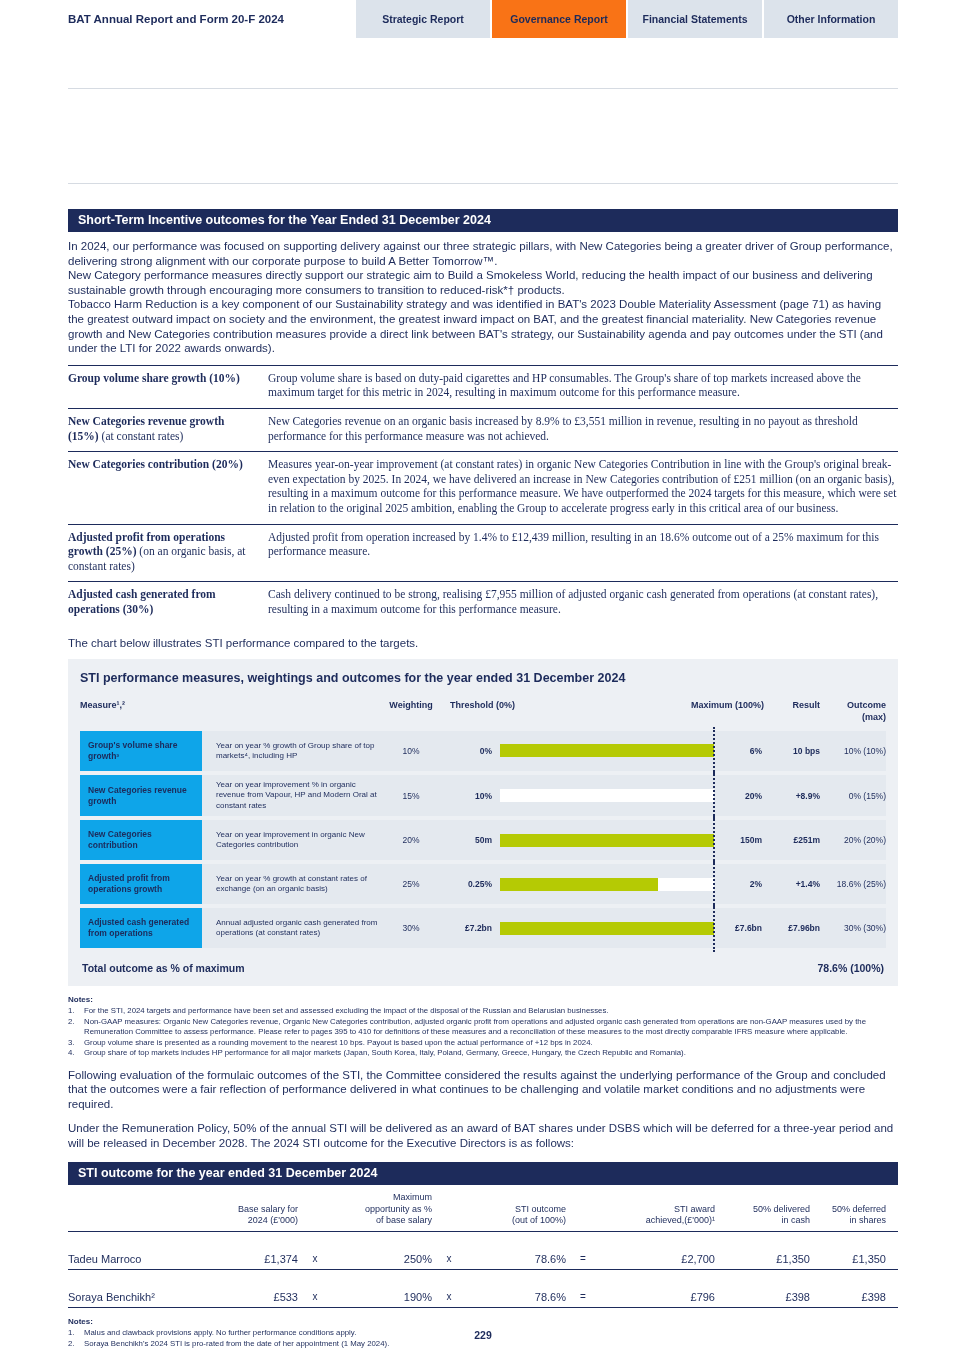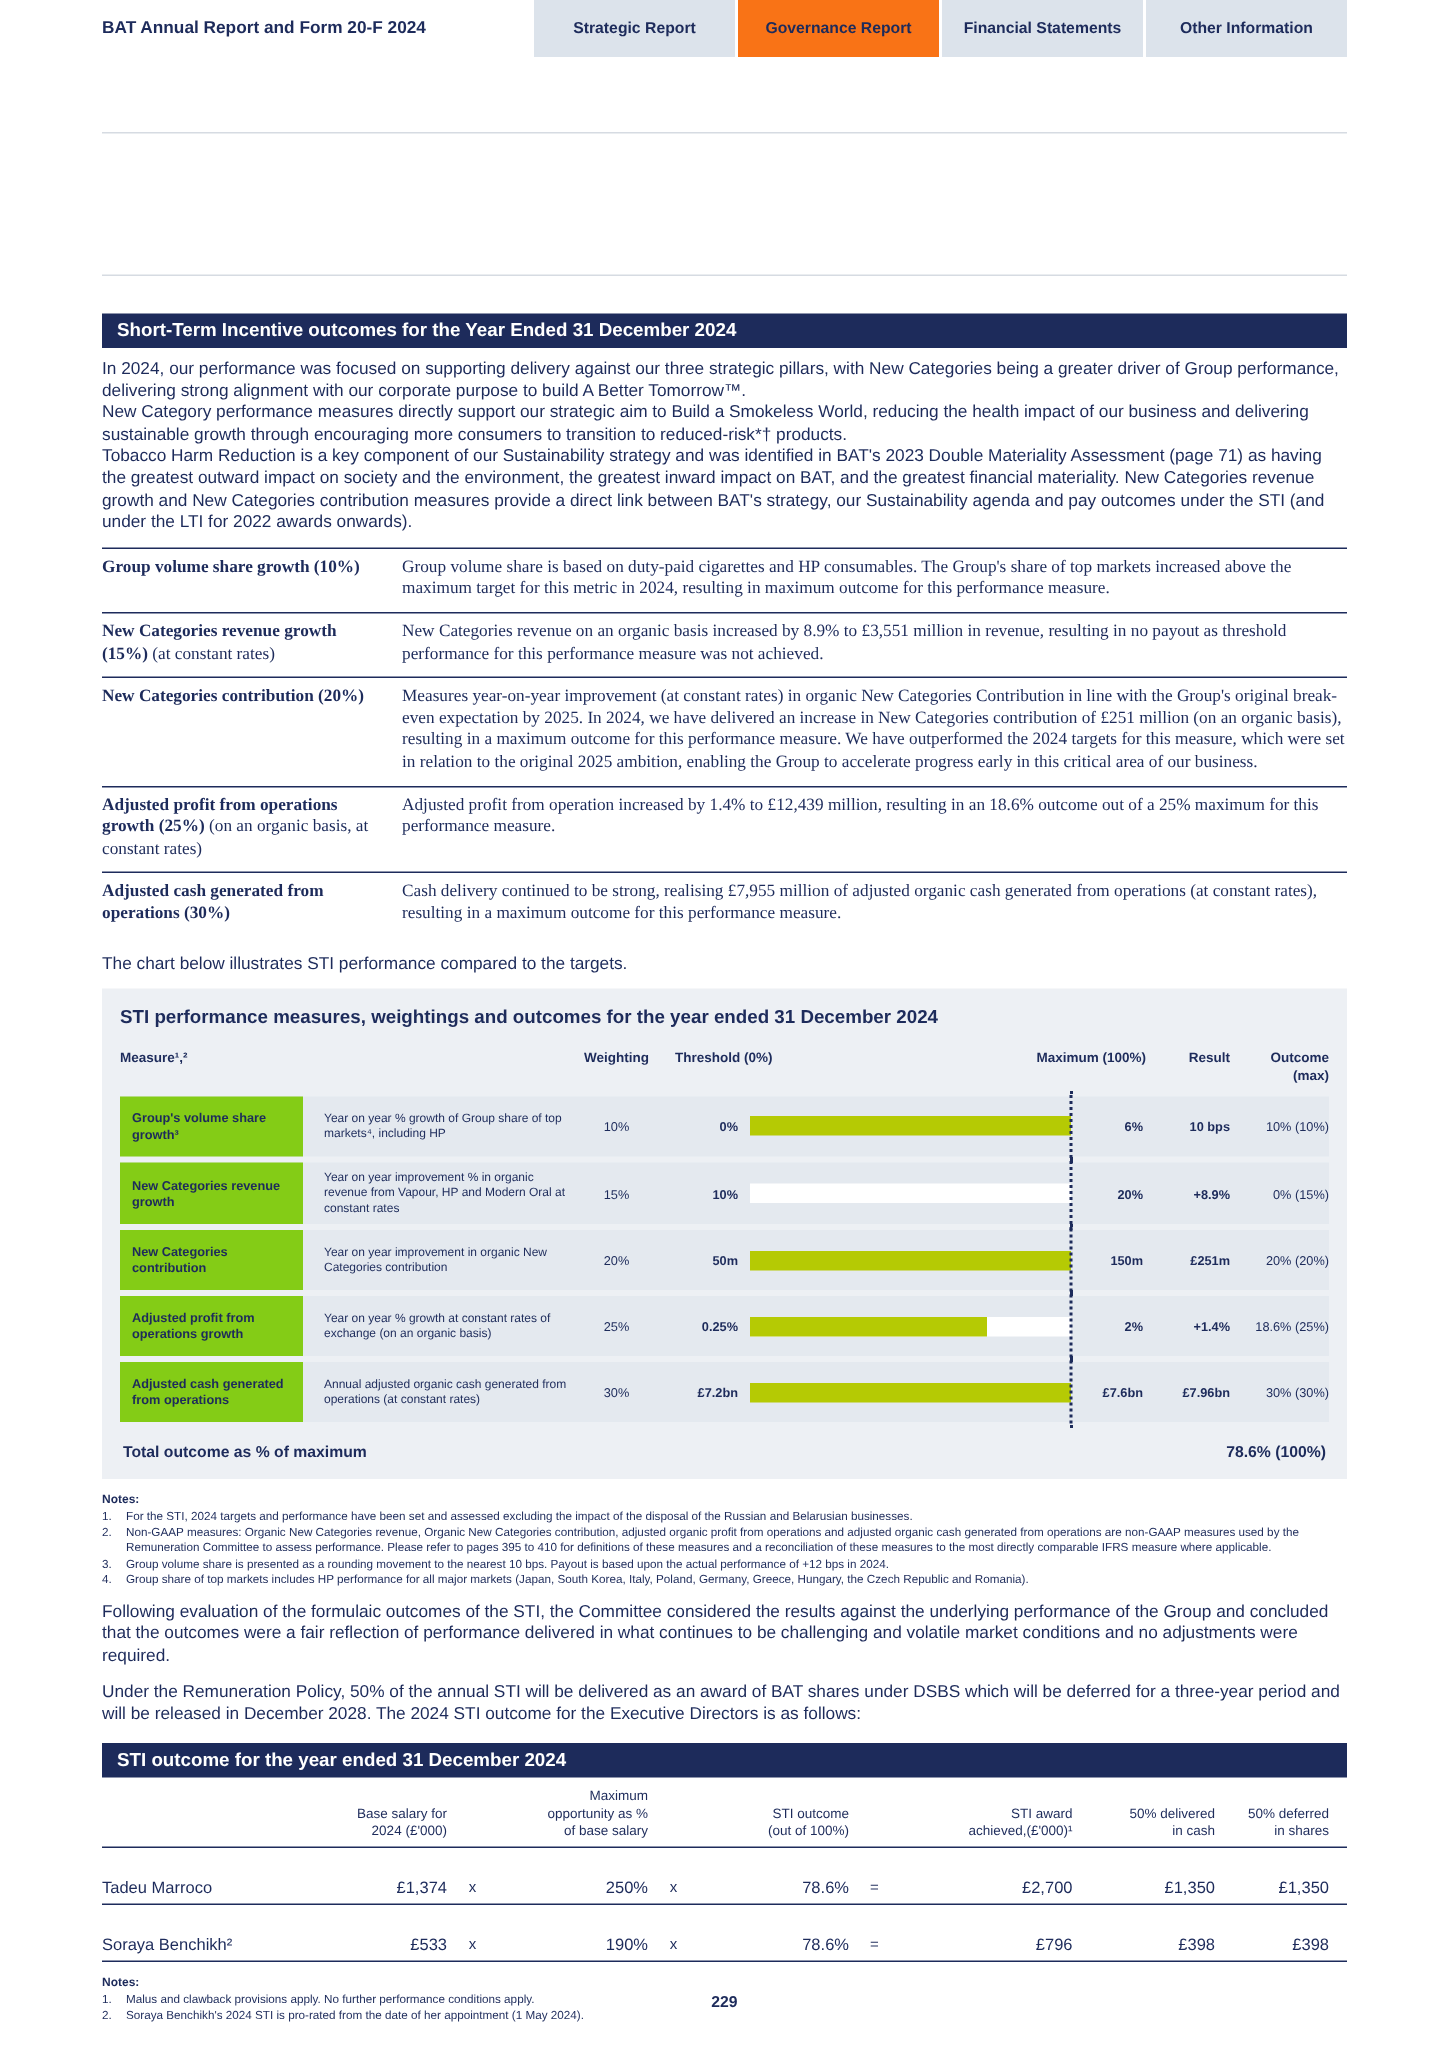--- a/index.html
+++ b/index.html
@@ -37,21 +37,21 @@
   .chart-title { font-weight:bold; font-size:12.5px; }
   .grid { display:grid; grid-template-columns:122px 186px 46px 66px 214px 50px 62px 1fr; align-items:center; }
   .chart-head { margin-top:15px; margin-bottom:8px; font-size:9px; font-weight:bold; align-items:start; }
   .h-measure { grid-column:1; }
   .h-weight  { grid-column:3; text-align:center; }
   .h-thresh  { grid-column:4 / 6; grid-row:1; padding-left:16px; white-space:nowrap; }
   .h-max     { grid-column:5 / 7; grid-row:1; justify-self:end; white-space:nowrap;margin-left:20px; }
   .h-result  { grid-column:7; text-align:right; padding-right:6px; }
   .h-outcome { grid-column:8; text-align:right; white-space:pre-line; line-height:1.25; }
   .c-row { margin-top:4px; background:#e4e9ef; min-height:40px; font-size:8.5px; }
-  .c-measure { align-self:stretch; background:#84cc16; font-weight:bold; display:flex; align-items:center;
+  .c-measure { align-self:stretch; background:#0ea5e9; font-weight:bold; display:flex; align-items:center;
                padding:5px 8px; line-height:1.3; }
   .c-desc   { padding:5px 10px 5px 14px; font-size:8px; line-height:1.3; }
   .c-weight { text-align:center; }
   .c-thresh { text-align:right; padding-right:8px; font-weight:bold; }
   .c-barcell { align-self:stretch; position:relative; display:flex; align-items:center; }
   .bar-track { width:100%; height:13px; background:#ffffff; }
   .bar-fill  { height:100%; background:#b5ca04; }
   .dash { position:absolute; right:-1px; top:-4px; bottom:-4px; border-left:2px dotted #1d2b5b; }
   .c-max    { text-align:right; font-weight:bold; padding-right:2px; }
   .c-result { text-align:right; font-weight:bold; padding-right:6px; }

